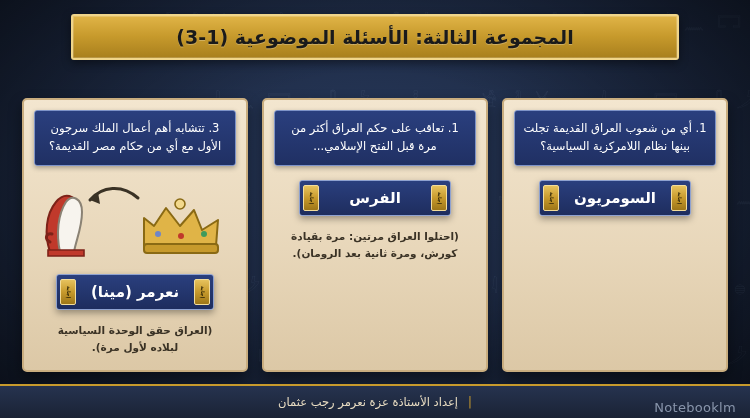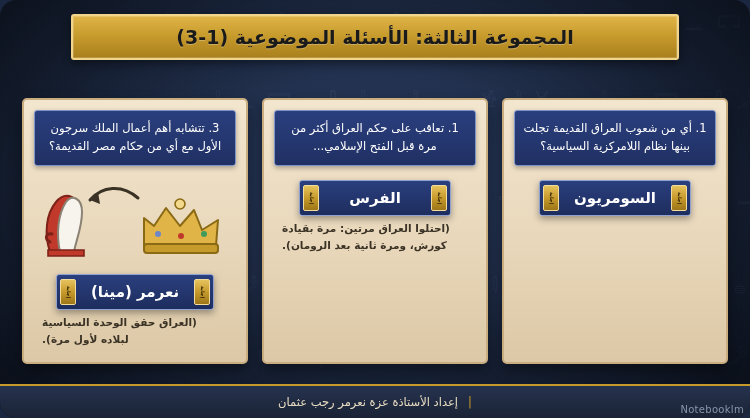--- a/index.html
+++ b/index.html
@@ -12,21 +12,20 @@
     background: #1b2740;
   }
 
   .slide {
     position: relative;
     width: 750px;
     height: 418px;
     background:
       radial-gradient(ellipse at 50% 40%, #273859 0%, #1d2a44 55%, #141d30 100%);
     overflow: hidden;
-    border-radius: 16px;
   }
 
   
   .texture {
     position: absolute;
     inset: 0;
     opacity: 0.16;
     pointer-events: none;
   }
   .texture .row {
@@ -155,26 +154,26 @@
     align-items: center;
     justify-content: center;
     writing-mode: vertical-rl;
     letter-spacing: 0.5px;
     overflow: hidden;
   }
   .answer .cap.right { right: 3px; }
   .answer .cap.left  { left: 3px; }
 
   .note {
-    margin-top: 4px;
+    margin-top: 12px;
     width: 92%;
     color: #3a3225;
     font-size: 10.5px;
     line-height: 1.6;
-    text-align: left;
+    text-align: center;
     font-weight: bold;
   }
 
   
   .illus {
     position: relative;
     width: 100%;
     height: 86px;
     margin-top: 8px;
   }
@@ -193,23 +192,23 @@
     align-items: center;
     justify-content: center;
     gap: 10px;
     color: #e8dcc2;
     font-size: 11.5px;
   }
   .footer .sep { color: #c79a2c; }
 
   .watermark {
     position: absolute;
-    right: 6px;
+    right: 14px;
     bottom: 3px;
-    font-size: 10px;
+    font-size: 13px;
     color: #9aa7bd;
     opacity: 0.85;
     letter-spacing: 0.3px;
     padding-left: 16px;
   }
 </style>
 </head>
 <body>
 
 <div class="slide">

